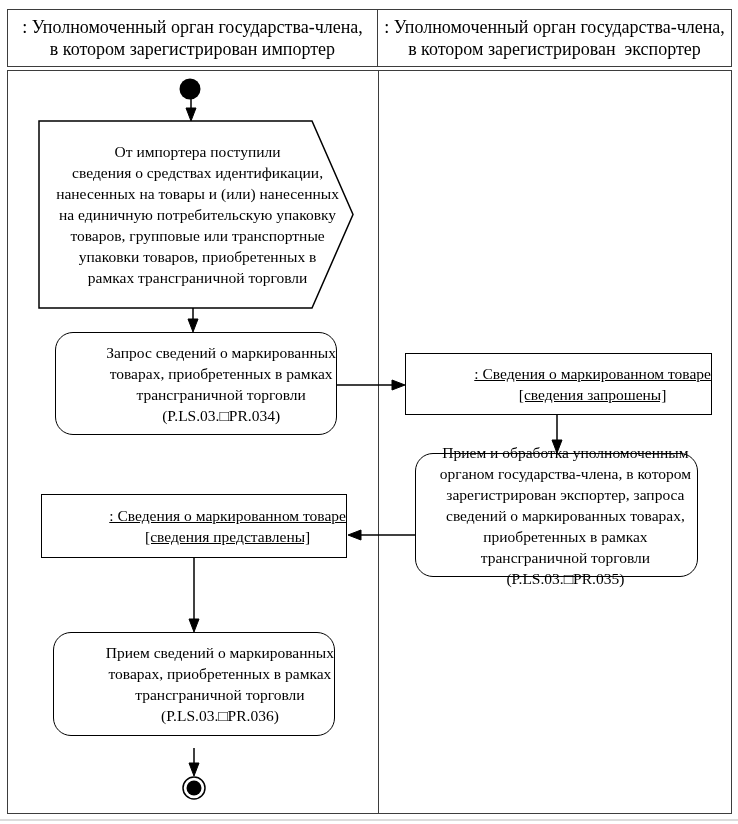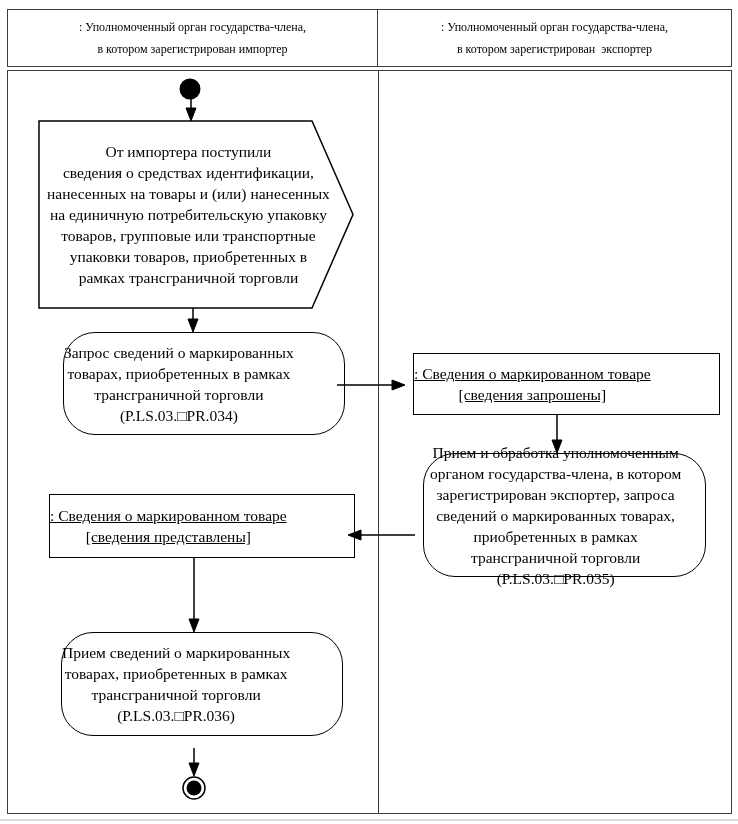--- a/index.html
+++ b/index.html
@@ -14,21 +14,21 @@
   .lines { white-space: pre-wrap; }
 
   
   .lane-header {
     position: absolute;
     box-sizing: border-box;
     border: 1px solid #3d3d3d;
     background: #ffffff;
     display: flex; align-items: center; justify-content: center;
     text-align: center;
-    font-size: 12px; line-height: 22px;
+    font-size: 18px; line-height: 22px;
   }
   .lane-header.left  { left: 7px;   top: 9px; width: 371px; height: 58px; }
   .lane-header.right { left: 377px; top: 9px; width: 355px; height: 58px; }
   .lane-body {
     position: absolute;
     left: 7px; top: 70px; width: 725px; height: 744px;
     box-sizing: border-box;
     border: 1px solid #3d3d3d;
   }
   .lane-divider {
@@ -39,27 +39,26 @@
   .page-bottom-rule {
     position: absolute;
     left: 0; top: 819px; width: 738px; height: 2px;
     background: #dcdcdc;
   }
 
   
   .node {
     position: absolute;
     box-sizing: border-box;
-    display: flex; align-items: center; justify-content: flex-start;
+    display: flex; align-items: center; justify-content: flex-end;
     text-align: center;
     font-size: 15.5px; line-height: 21px;
     background: transparent;
-    margin-left: 8px;
   }
-  .action { border: 1.5px solid #000000; border-radius: 32px; }
+  .action { border: 1.5px solid #000000; border-radius: 18px; }
   .object { border: 1.5px solid #000000; text-decoration: underline; }
 
   .node.request  { left: 55px;  top: 332px; width: 282px; height: 103px; }
   .node.obj-req  { left: 405px; top: 353px; width: 307px; height: 62px;  }
   .node.process  { left: 415px; top: 453px; width: 283px; height: 124px; padding: 0 6px; }
   .node.obj-prov { left: 41px;  top: 494px; width: 306px; height: 64px;  }
   .node.receive  { left: 53px;  top: 632px; width: 282px; height: 104px; }
   .node.signal-text {
     left: 39px; top: 121px; width: 300px; height: 187px;
     border: none;

